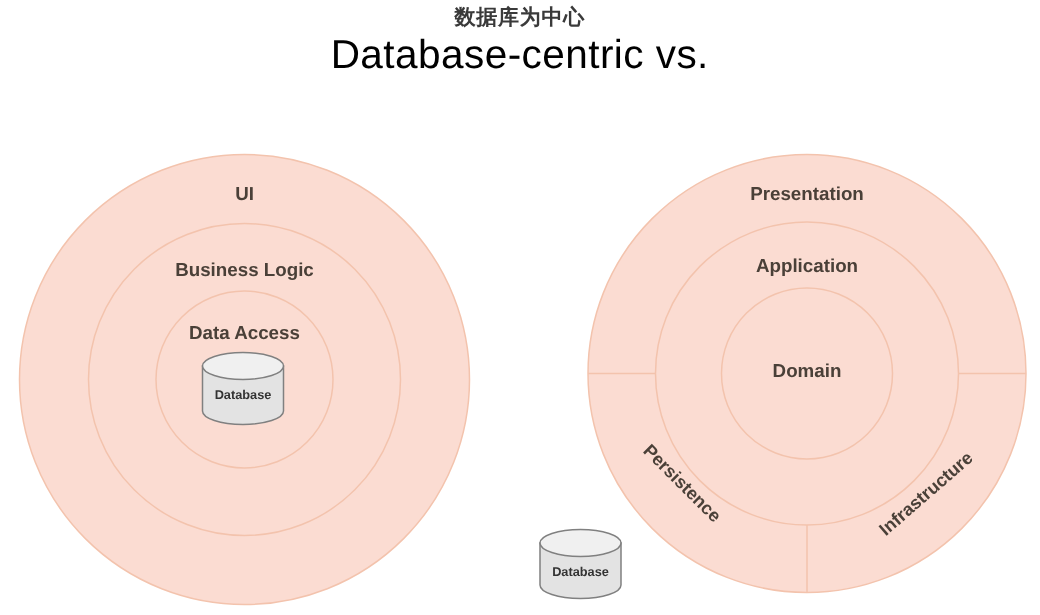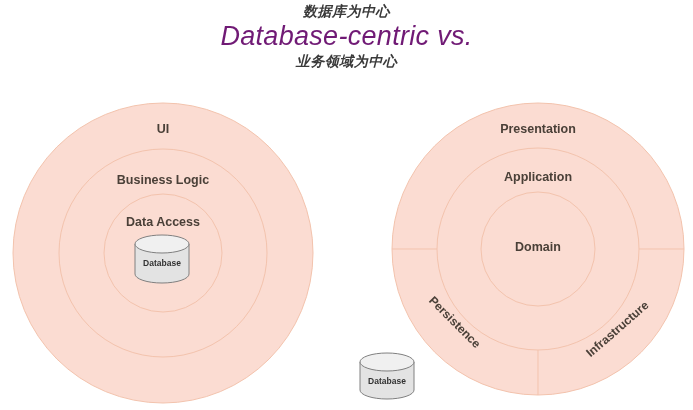--- a/index.html
+++ b/index.html
@@ -16,34 +16,33 @@
   }
 
   
   .title-block {
     position: absolute;
     left: 0;
     top: 0;
     width: 693px;
     text-align: center;
     pointer-events: none;
-    font-style: italic;
   }
   .cn-top {
     font-size: 14px;
     font-weight: bold;
     color: #3a3a3a;
     line-height: 17px;
     margin-top: 3px;
     letter-spacing: 0.5px;
   }
   .main-title {
     font-size: 27px;
     font-weight: 300;
-    color: #701a75;
+    color: #000000;
     line-height: 30px;
     margin-top: 1px;
     letter-spacing: 0.3px;
     text-align: center;
   }
   .cn-bottom {
     font-size: 14px;
     font-weight: bold;
     color: #3a3a3a;
     line-height: 17px;
@@ -79,21 +78,20 @@
     font-weight: bold;
     fill: #333333;
   }
 </style>
 </head>
 <body>
 
 <div class="title-block">
   <div class="cn-top">数据库为中心</div>
   <div class="main-title">Database-centric vs.</div>
-  <div class="cn-bottom">业务领域为中心</div>
 </div>
 
 <div class="diagram">
 <svg width="693" height="410" viewBox="0 0 693 410" xmlns="http://www.w3.org/2000/svg">
 
   <g>
     <circle cx="159" cy="253" r="150" fill="#fbdcd2" stroke="#f3c3ad" stroke-width="1"></circle>
     <circle cx="159" cy="253" r="104" fill="#fbdcd2" stroke="#f3c3ad" stroke-width="1"></circle>
     <circle cx="159" cy="253" r="59" fill="#fbdcd2" stroke="#f3c3ad" stroke-width="1"></circle>
 

